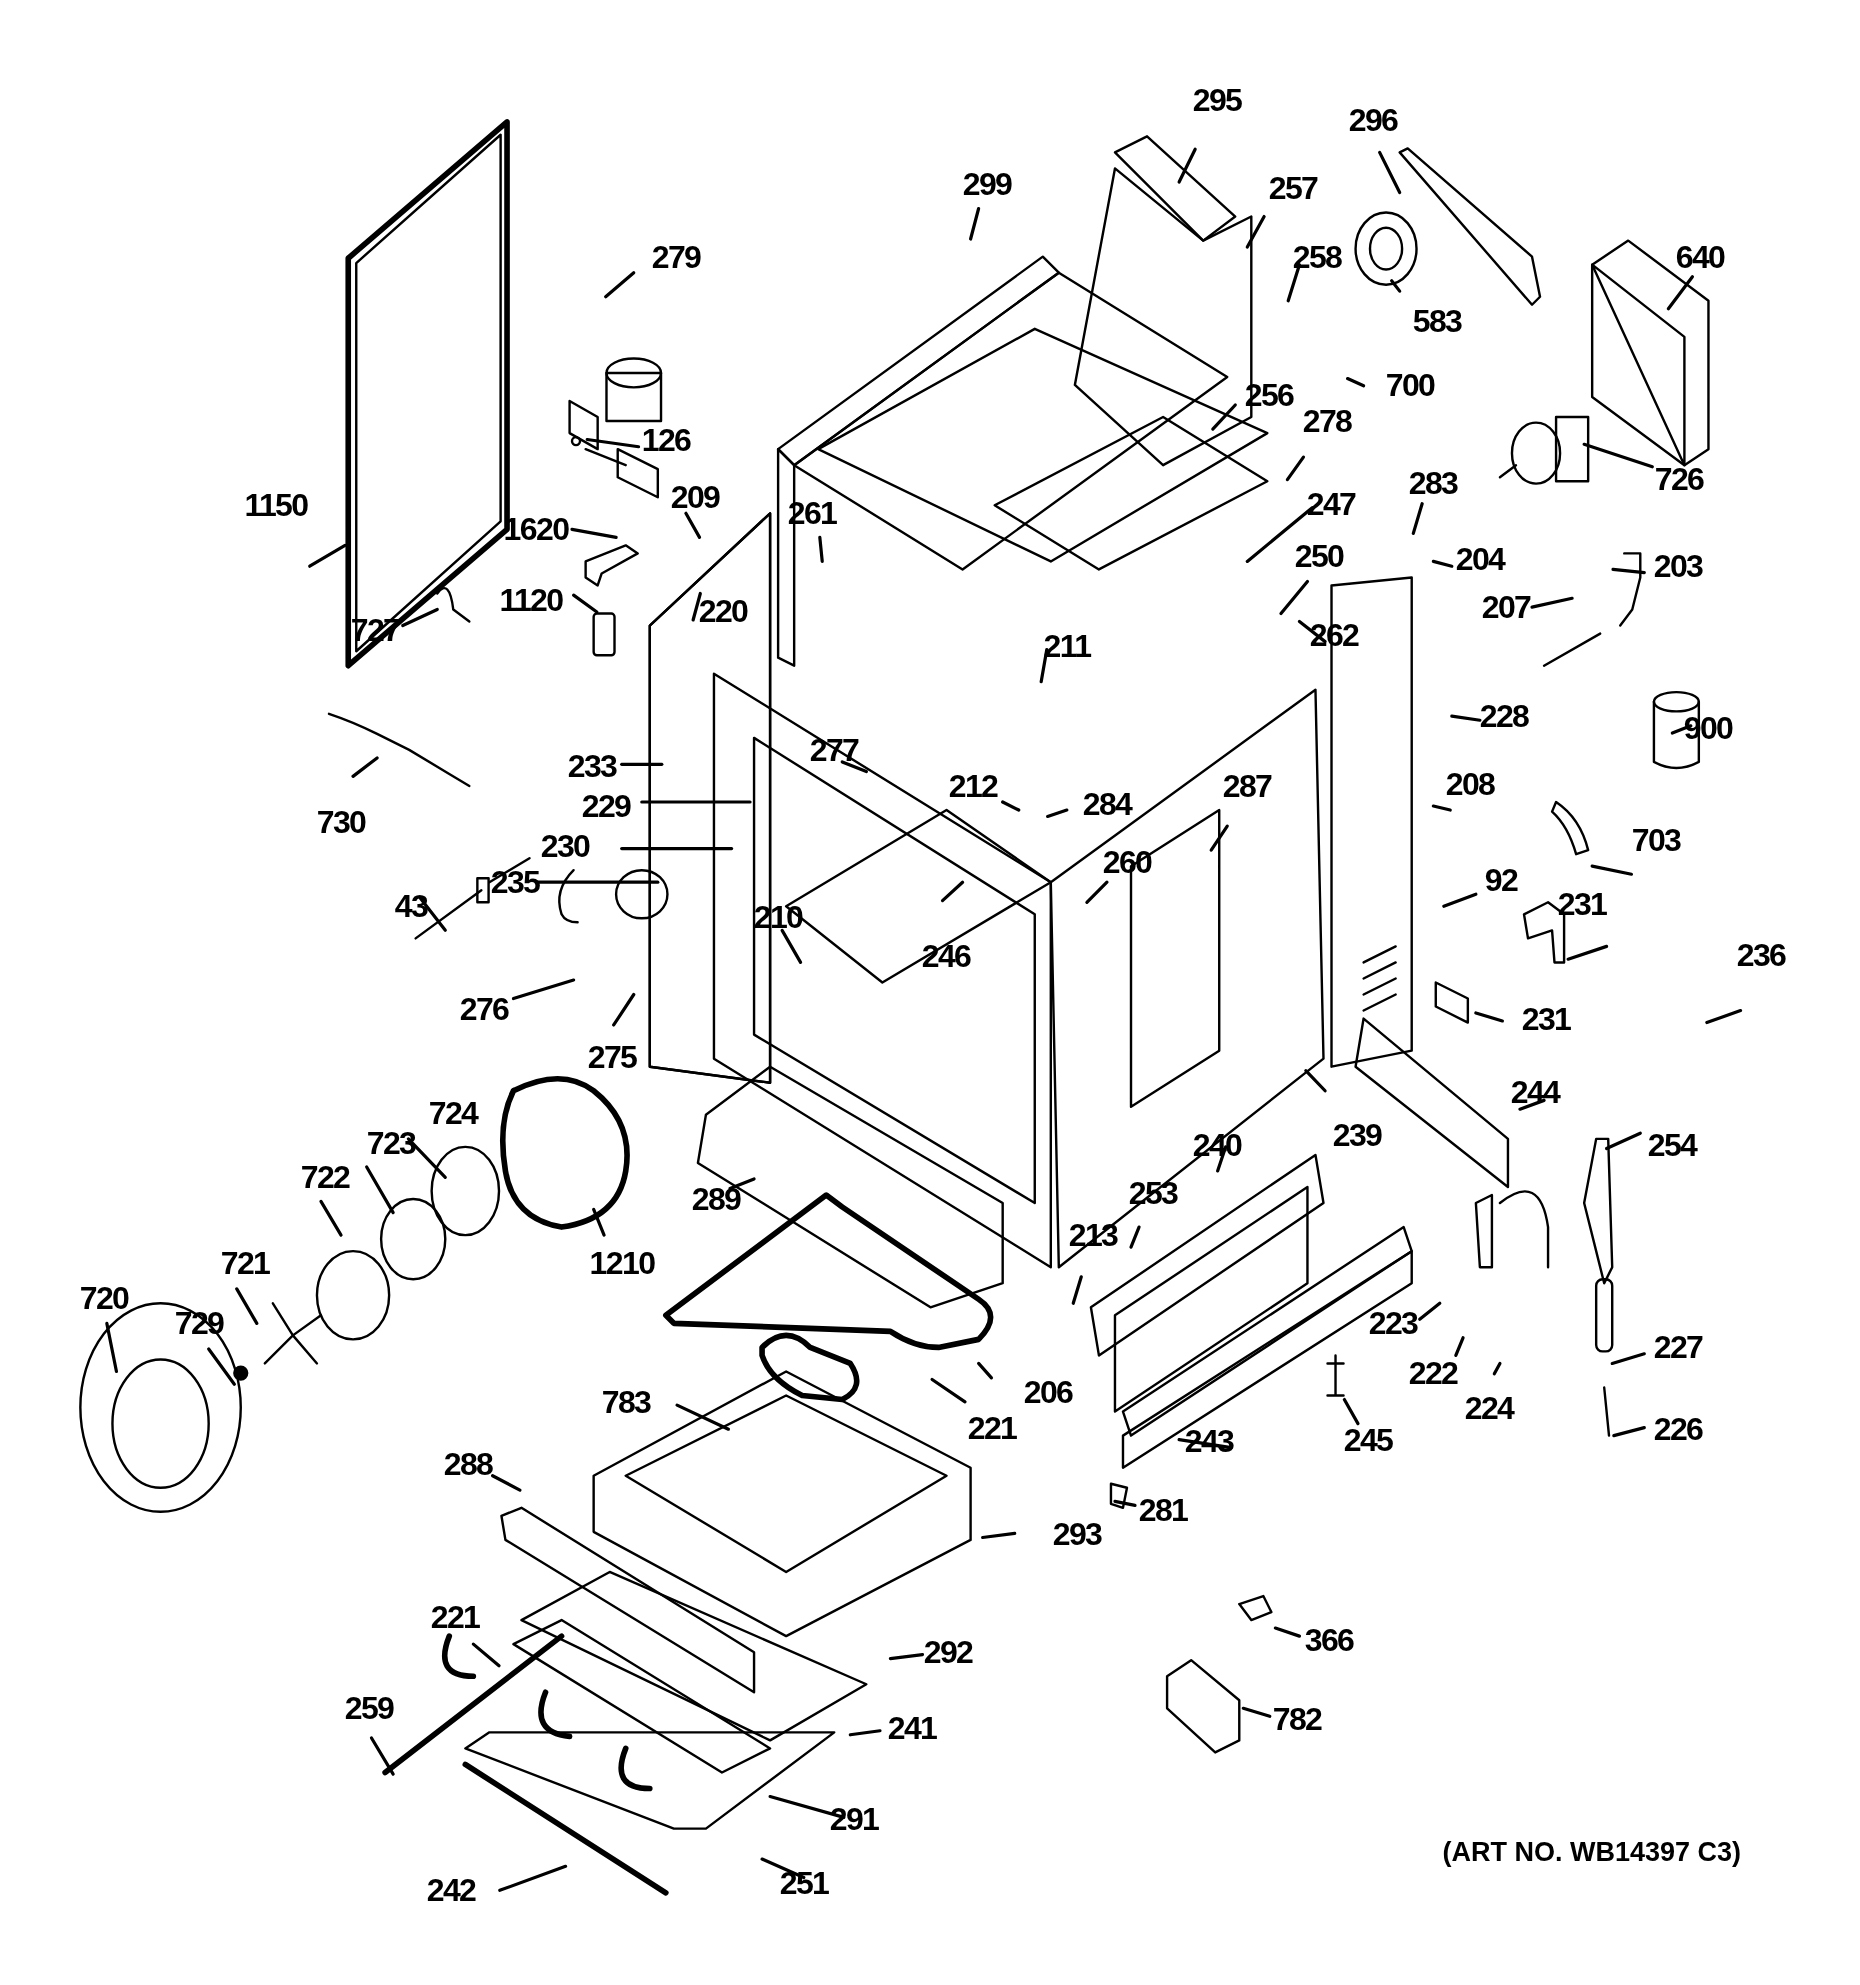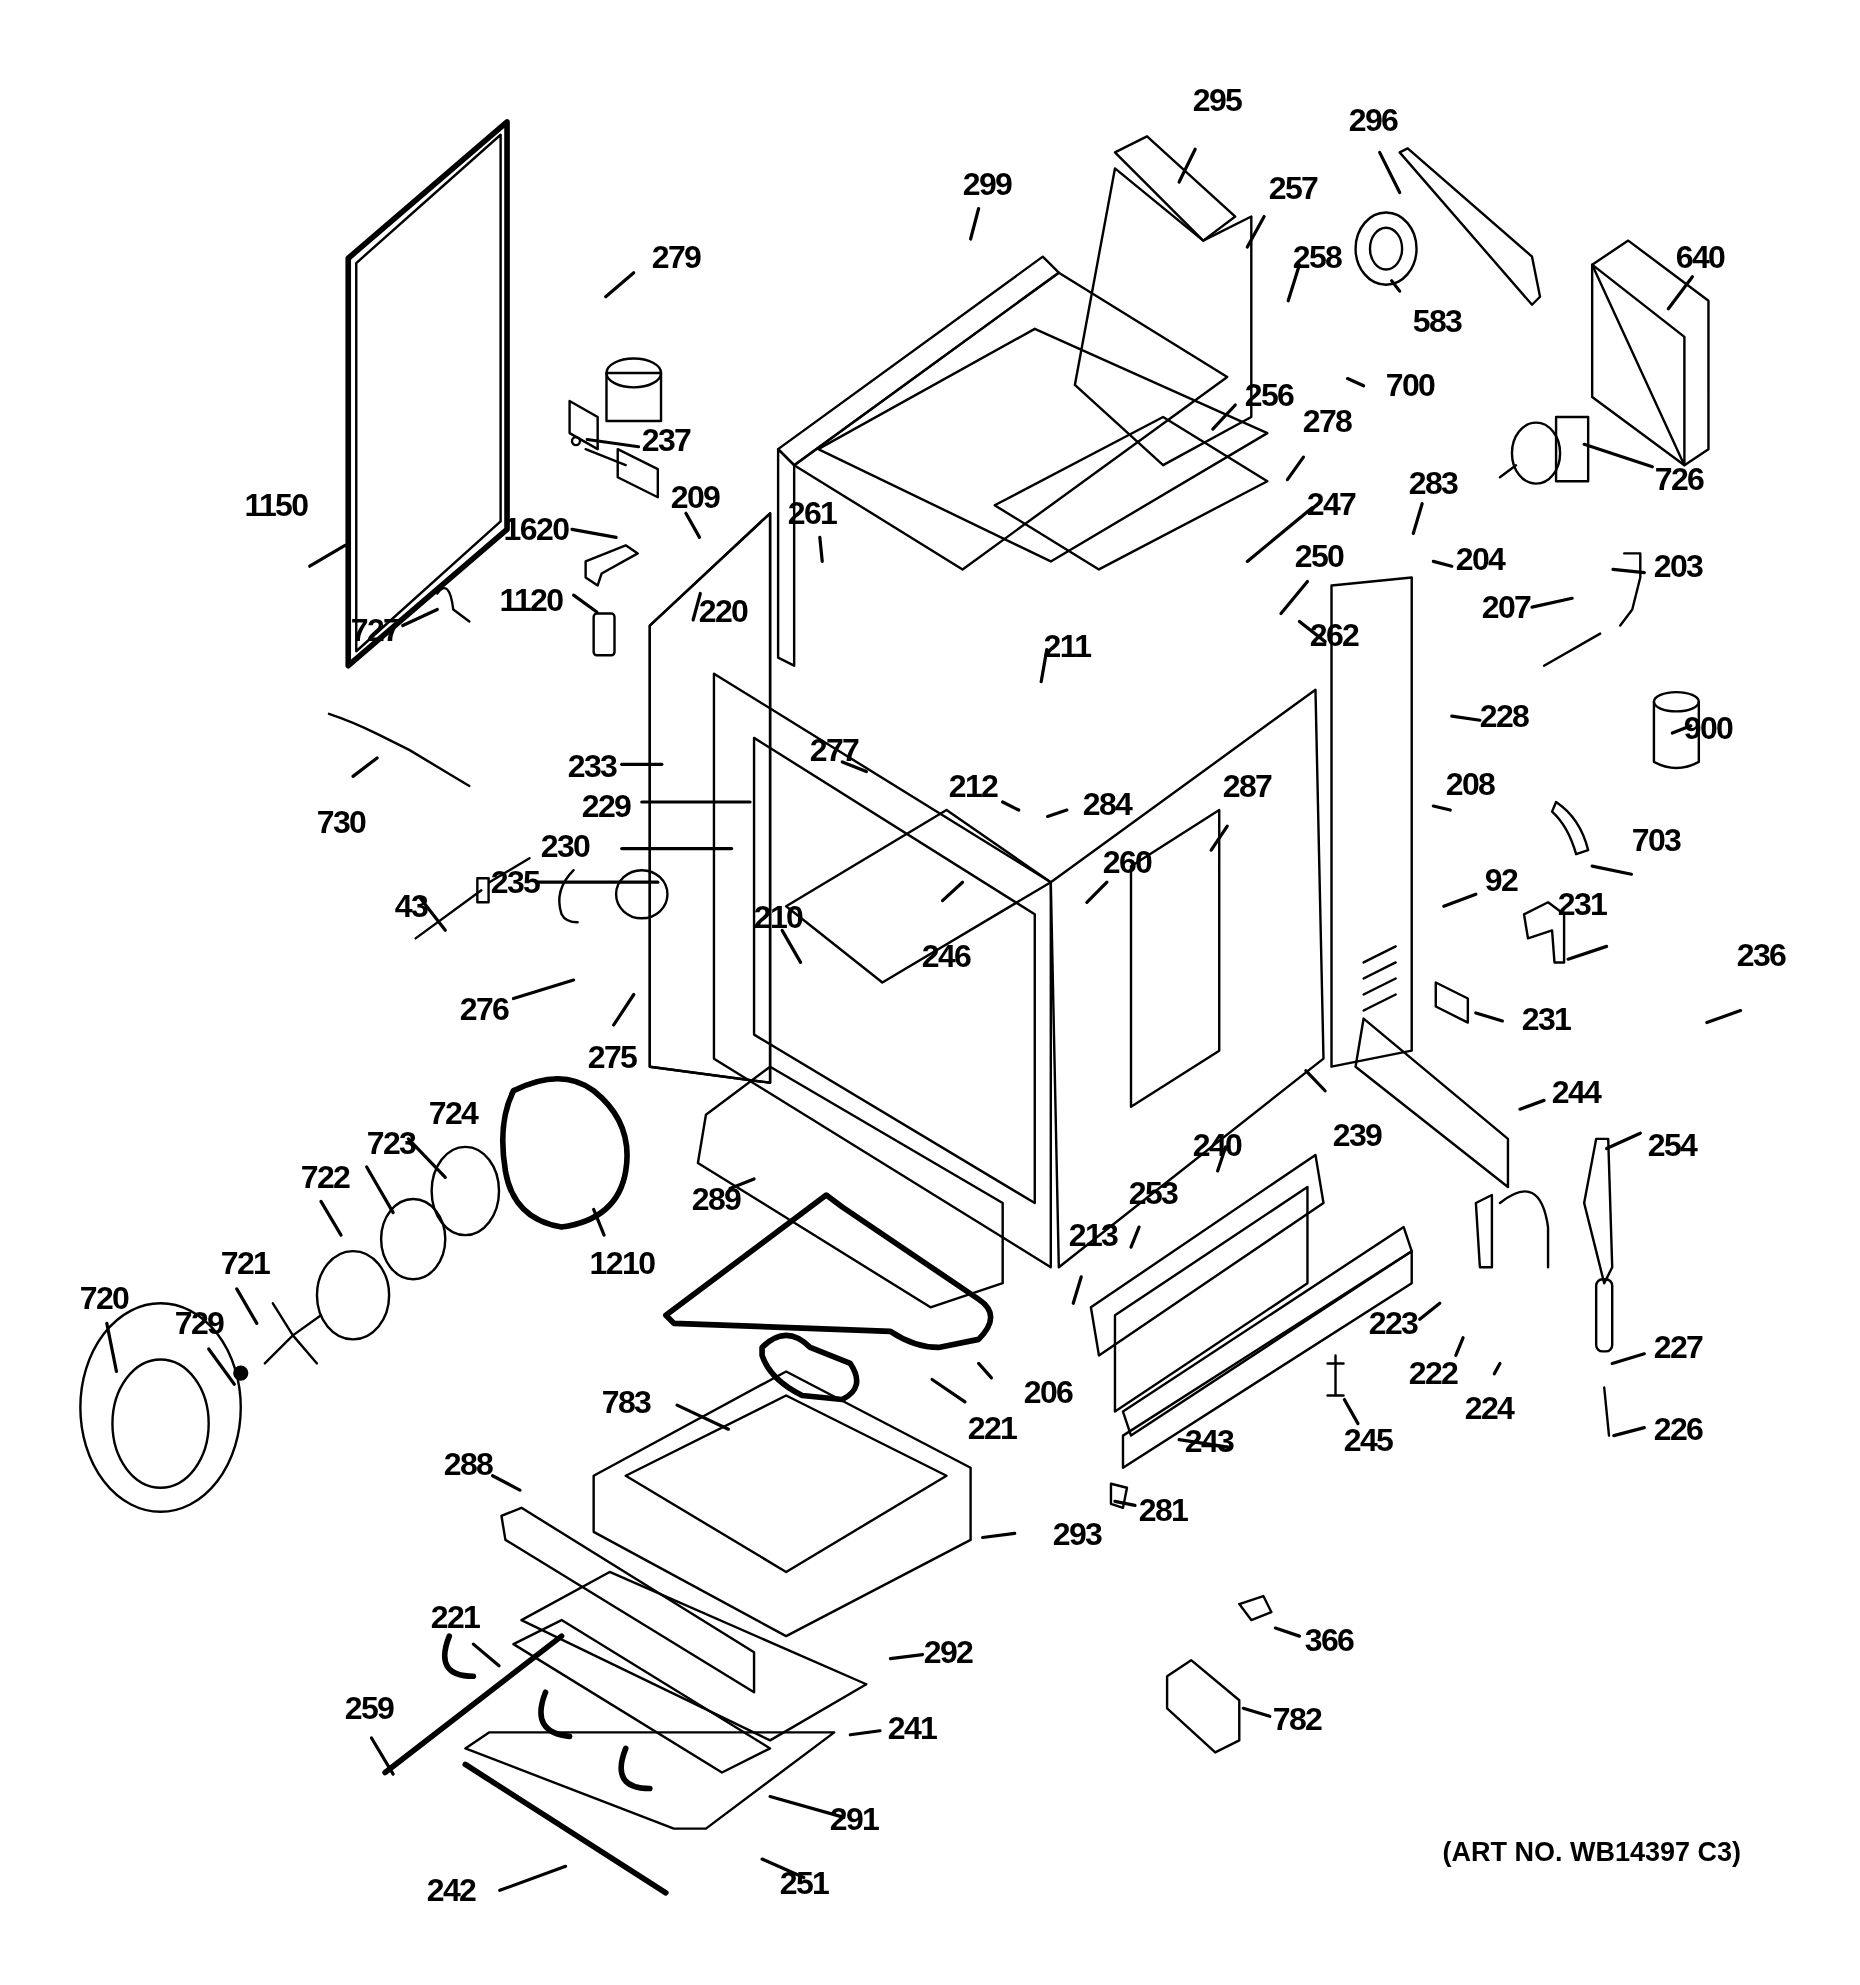--- a/index.html
+++ b/index.html
@@ -239,21 +239,21 @@
     <path class="lead" d="M400,1498 L425,1540"></path>
     <path class="lead" d="M295,1607 L320,1650"></path>
     <path class="lead" d="M133,1650 L145,1710"></path>
     <path class="lead" d="M260,1682 L292,1726"></path>
     <path class="lead" d="M753,1540 L740,1508"></path>
   </g>
 </svg>
 
 <div class="lbl" style="left:276px;top:505px">1150</div>
 <div class="lbl" style="left:676px;top:257px">279</div>
-<div class="lbl" style="left:666px;top:440px">237</div>
+<div class="lbl" style="left:666px;top:440px">126</div>
 <div class="lbl" style="left:536px;top:529px">1620</div>
 <div class="lbl" style="left:531px;top:600px">1120</div>
 <div class="lbl" style="left:375px;top:630px">727</div>
 <div class="lbl" style="left:341px;top:822px">730</div>
 <div class="lbl" style="left:411px;top:906px">43</div>
 <div class="lbl" style="left:484px;top:1009px">276</div>
 <div class="lbl" style="left:612px;top:1057px">275</div>
 <div class="lbl" style="left:695px;top:497px">209</div>
 <div class="lbl" style="left:723px;top:611px">220</div>
 <div class="lbl" style="left:592px;top:766px">233</div>
@@ -288,21 +288,21 @@
 <div class="lbl" style="left:1678px;top:566px">203</div>
 <div class="lbl" style="left:1506px;top:607px">207</div>
 <div class="lbl" style="left:1504px;top:716px">228</div>
 <div class="lbl" style="left:1470px;top:784px">208</div>
 <div class="lbl" style="left:1708px;top:728px">900</div>
 <div class="lbl" style="left:1656px;top:840px">703</div>
 <div class="lbl" style="left:1501px;top:880px">92</div>
 <div class="lbl" style="left:1582px;top:904px">231</div>
 <div class="lbl" style="left:1546px;top:1019px">231</div>
 <div class="lbl" style="left:1761px;top:955px">236</div>
-<div class="lbl" style="left:1576px;top:1092px">244</div>
+<div class="lbl" style="left:1535px;top:1092px">244</div>
 <div class="lbl" style="left:1672px;top:1145px">254</div>
 <div class="lbl" style="left:1357px;top:1135px">239</div>
 <div class="lbl" style="left:1217px;top:1145px">240</div>
 <div class="lbl" style="left:1153px;top:1193px">253</div>
 <div class="lbl" style="left:1093px;top:1235px">213</div>
 <div class="lbl" style="left:716px;top:1199px">289</div>
 <div class="lbl" style="left:1048px;top:1392px">206</div>
 <div class="lbl" style="left:992px;top:1428px">221</div>
 <div class="lbl" style="left:626px;top:1402px">783</div>
 <div class="lbl" style="left:1393px;top:1323px">223</div>

